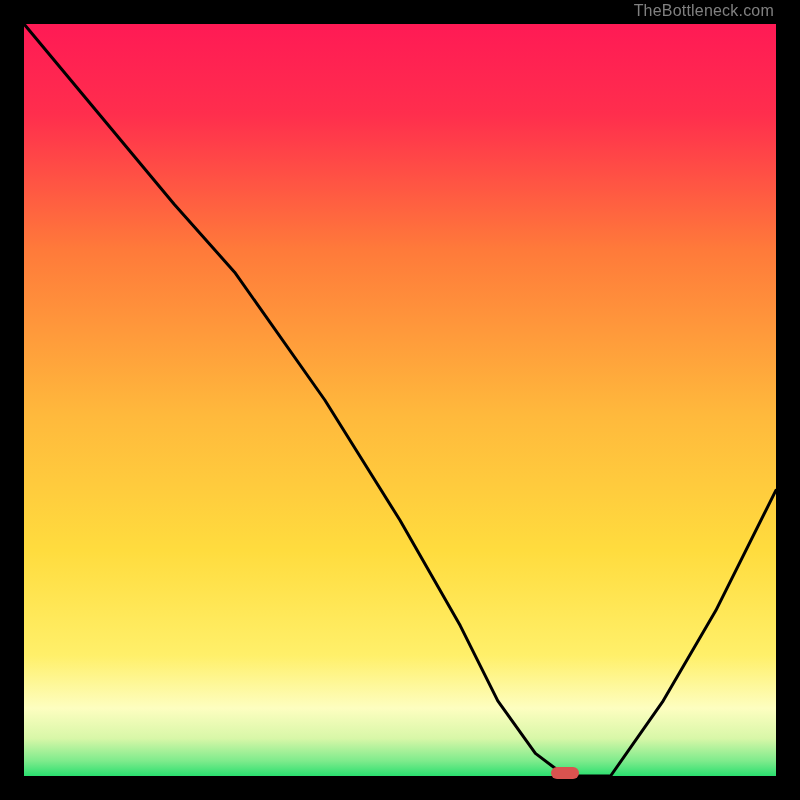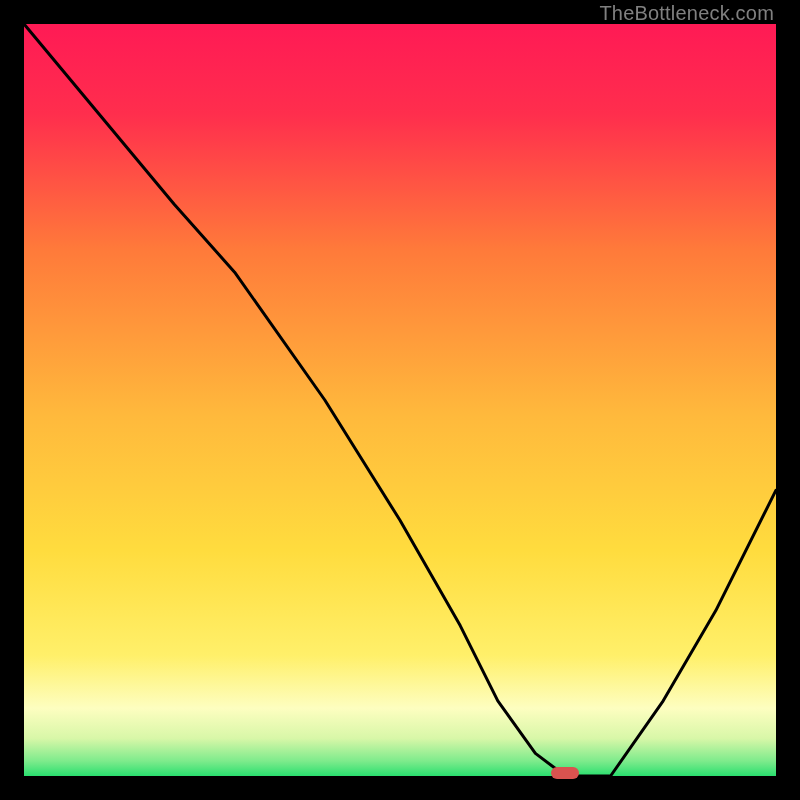--- a/index.html
+++ b/index.html
@@ -22,21 +22,21 @@
     position: absolute;
     left: 0;
     top: 0;
     width: 100%;
     height: 100%;
   }
   .watermark {
     position: absolute;
     top: 2px;
     right: 26px;
-    font-size: 20px;
+    font-size: 16px;
     color: #808080;
     font-weight: 500;
     letter-spacing: 0.2px;
   }
   svg.curve {
     position: absolute;
     left: 24px;
     top: 24px;
     width: 752px;
     height: 752px;

